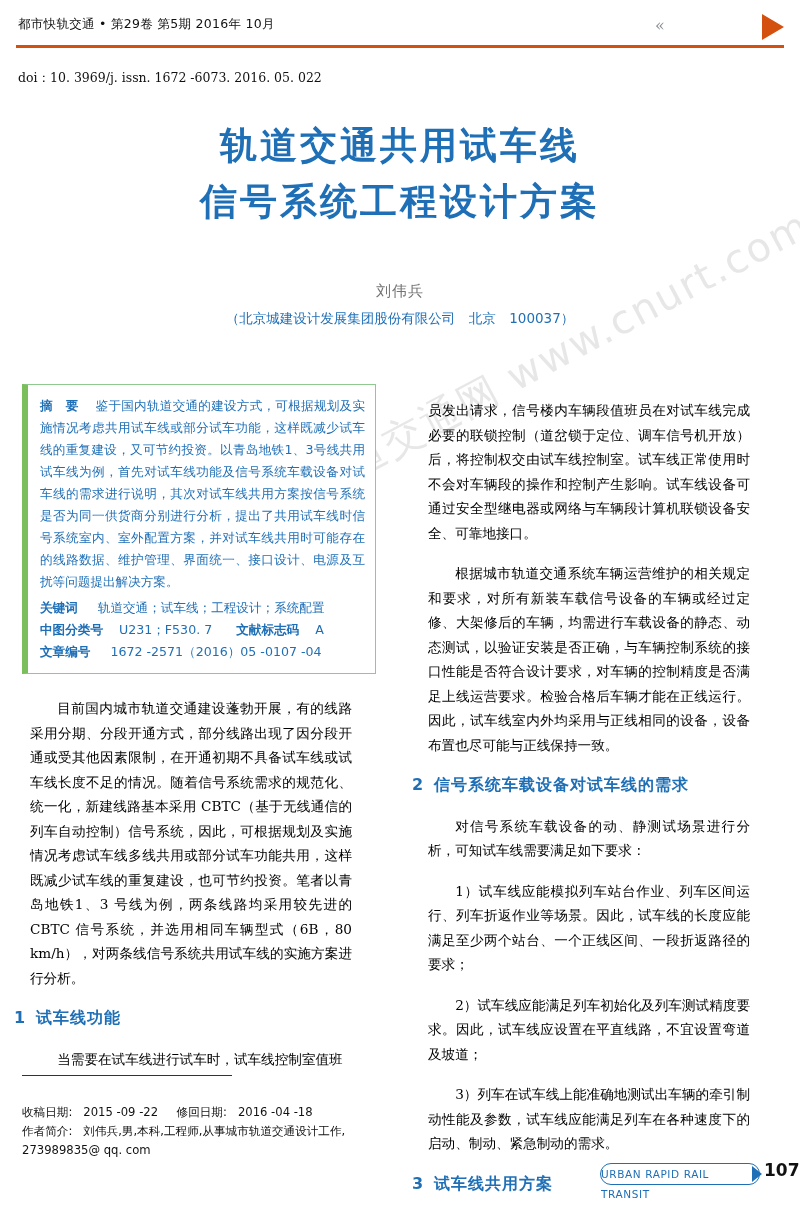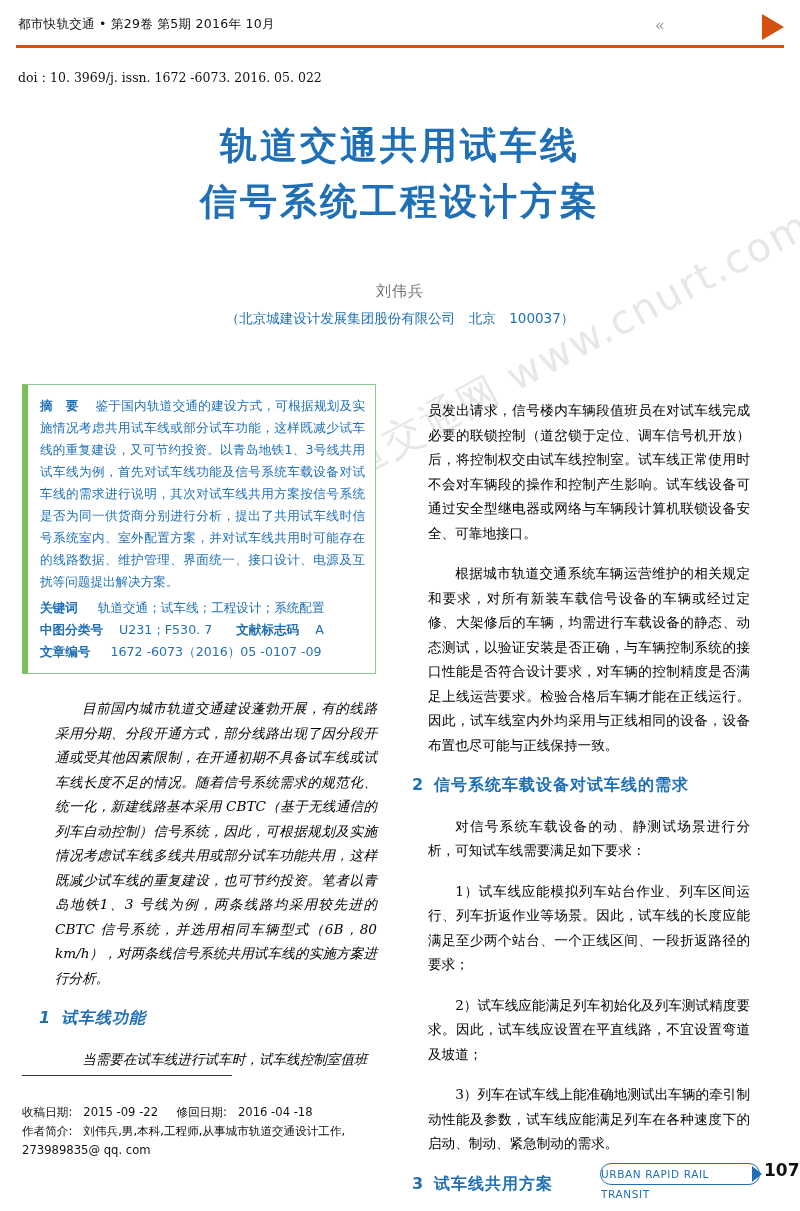--- a/index.html
+++ b/index.html
@@ -139,21 +139,21 @@
 
   
   .col {
     position: absolute;
     width: 354px;
     font-size: 13.6px;
     line-height: 24.5px;
     text-align: justify;
     text-justify: inter-ideograph;
   }
-  .col-left  { left: 39px;  top: 680px; font-style: italic; }
+  .col-left  { left: 14px;  top: 680px; }
   .col-right { left: 412px; top: 382px; }
 
   .col p {
     margin: 16px;
     text-indent: 2em;
   }
   .col p.noindent { text-indent: 0; }
 
   .sec-head {
     font-family: "DejaVu Sans", "Liberation Sans", sans-serif;
@@ -278,21 +278,21 @@
     <span>&nbsp;&nbsp;</span>
     <span>U231；F530. 7</span>
     <span>&nbsp;&nbsp;&nbsp;&nbsp;</span>
     <b>文献标志码</b>
     <span>&nbsp;&nbsp;</span>
     <span>A</span>
   </div>
   <div class="row">
     <b>文章编号</b>
     <span>&nbsp;&nbsp;&nbsp;</span>
-    <span>1672 -6073（2016）05 -0107 -09</span>
+    <span>1672 -2571（2016）05 -0107 -04</span>
   </div>
 </div>
 
 <div class="col col-left">
   <p>目前国内城市轨道交通建设蓬勃开展，有的线路采用分期、分段开通方式，部分线路出现了因分段开通或受其他因素限制，在开通初期不具备试车线或试车线长度不足的情况。随着信号系统需求的规范化、统一化，新建线路基本采用 CBTC（基于无线通信的列车自动控制）信号系统，因此，可根据规划及实施情况考虑试车线多线共用或部分试车功能共用，这样既减少试车线的重复建设，也可节约投资。笔者以青岛地铁1、3 号线为例，两条线路均采用较先进的 CBTC 信号系统，并选用相同车辆型式（6B，80 km/h），对两条线信号系统共用试车线的实施方案进行分析。</p>
   <div class="sec-head">
     <span class="num">1</span><span>试车线功能</span>
   </div>
   <p>当需要在试车线进行试车时，试车线控制室值班</p>
 </div>

